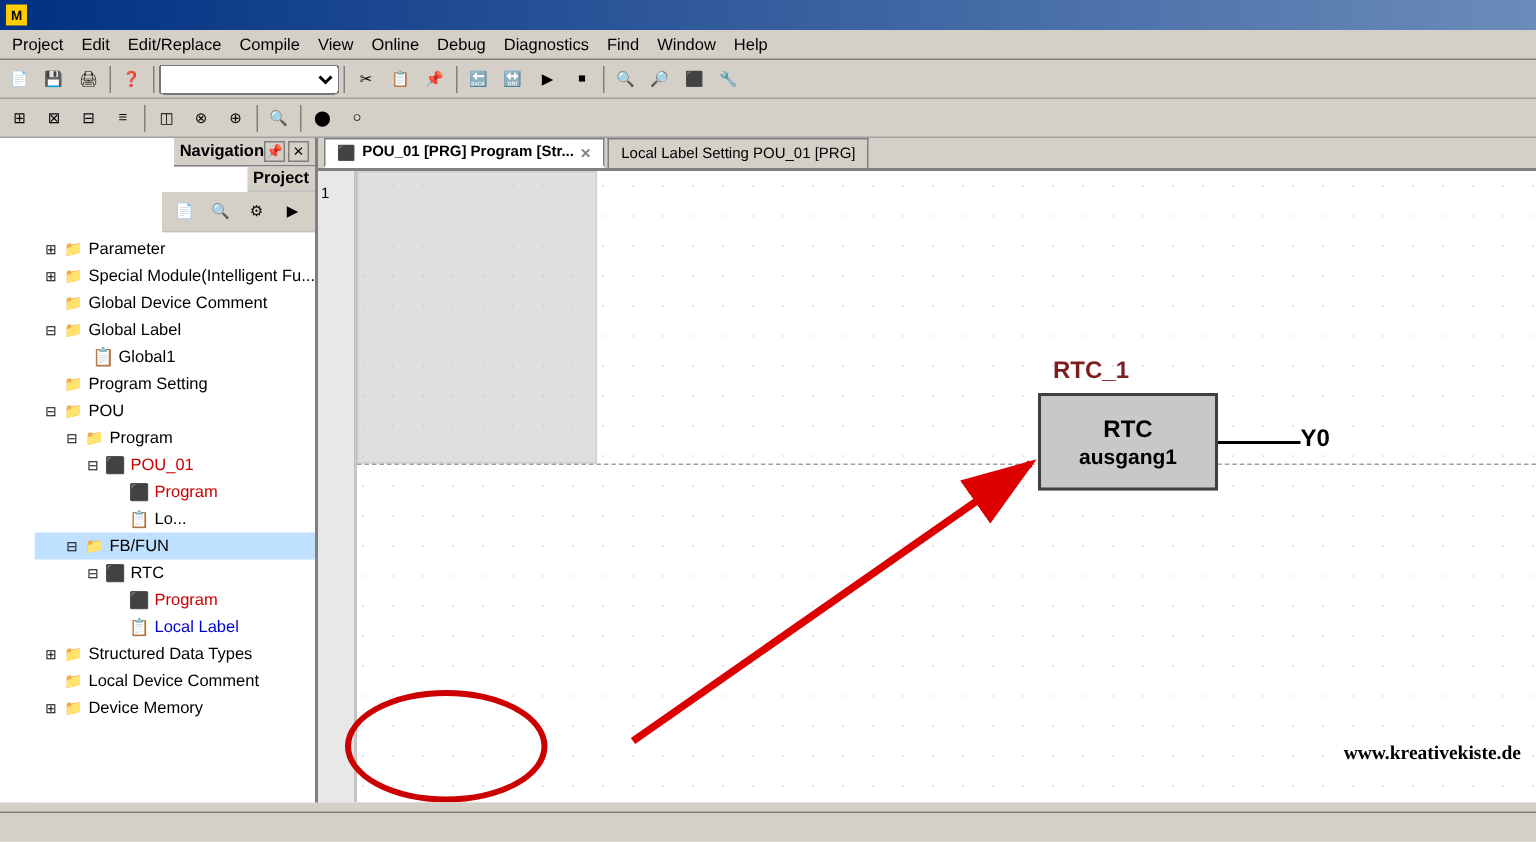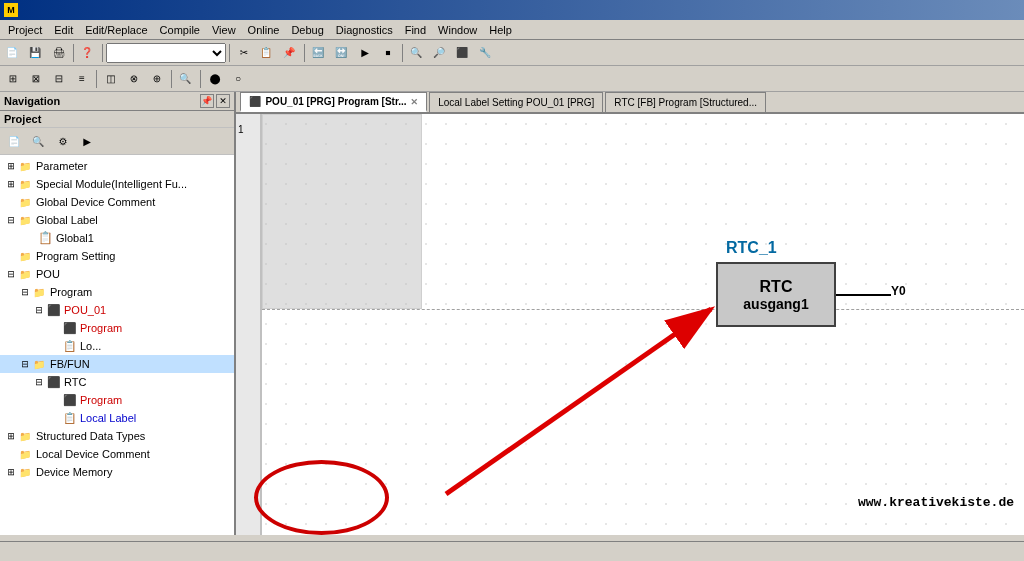--- a/index.html
+++ b/index.html
@@ -86,26 +86,27 @@
 
     
     #main-layout {
       display: flex;
       height: calc(561px - 20px - 20px - 26px - 26px - 26px);
       flex: 1;
     }
 
     
     #nav-panel {
-      width: 236px;
+      width: 212px;
       background: #ffffff;
       border-right: 2px solid #808080;
       display: flex;
       flex-direction: column;
       overflow: hidden;
+      align-items: flex-end;
     }
     #nav-header {
       background: #d4d0c8;
       padding: 2px 4px;
       font-weight: bold;
       font-size: 11px;
       display: flex;
       justify-content: space-between;
       align-items: center;
       border-bottom: 1px solid #808080;
@@ -520,64 +521,61 @@
 
     <div id="tab-bar">
       <div class="tab active">
         <span style="color:#aa0055;font-size:10px;">⬛</span>
         <span>POU_01 [PRG] Program [Str...</span>
         <span class="tab-close">✕</span>
       </div>
       <div class="tab">
         <span>Local Label Setting POU_01 [PRG]</span>
       </div>
-      <div class="tab">
-        <span>RTC [FB] Program [Structured...</span>
-      </div>
     </div>
 
     <div id="content-area">
       <div id="ladder-canvas">
 
         <div class="canvas-grid"></div>
 
         <div class="row-number-col">
           <span class="row-num">1</span>
         </div>
 
         <div style="position:absolute; left:25px; top:0; bottom:0; width:1px; background:#c0c0c0;"></div>
 
         <div style="position:absolute; left:26px; top:0; width:160px; height:195px; background:#c0c0c0; opacity:0.5; border:1px solid #a0a0a0;"></div>
 
         <div style="position:absolute; left:26px; top:195px; right:0; height:1px; border-top:1px dashed #a0a0a0;"></div>
 
-        <span class="fbd-label" style="top:125px; left:490px; font-size:16px; color:#0369a1; font-weight:bold; font-family: Arial, sans-serif;">RTC_1</span>
+        <span class="fbd-label" style="top:125px; left:490px; font-size:16px; color:#7f1d1d; font-weight:bold; font-family: Arial, sans-serif;">RTC_1</span>
 
         <div class="fbd-block" style="left:480px; top:148px; width:120px; height:65px; font-family:Arial, sans-serif;">
           <div style="font-size:16px; font-weight:bold;">RTC</div>
           <div style="font-size:14px;">ausgang1</div>
         </div>
 
         <div class="conn-line" style="left:600px; top:180px; width:55px; height:2px;"></div>
 
-        <span class="fbd-output" style="left:655px; top:170px; font-size:12px; font-weight:bold; font-family:Arial,sans-serif;">Y0</span>
+        <span class="fbd-output" style="left:655px; top:170px; font-size:16px; font-weight:bold; font-family:Arial,sans-serif;">Y0</span>
 
         <svg style="position:absolute; left:0; top:0; width:100%; height:100%; pointer-events:none; overflow:visible;">
           <defs>
             <marker id="arrowhead" markerWidth="10" markerHeight="7" refX="9" refY="3.5" orient="auto">
               <polygon points="0 0, 10 3.5, 0 7" fill="#dd0000"></polygon>
             </marker>
           </defs>
 
           <line x1="210" y1="380" x2="475" y2="195" stroke="#dd0000" stroke-width="5" marker-end="url(#arrowhead)"></line>
         </svg>
 
         <div class="red-circle" style="left:18px; top:346px; width:135px; height:75px;"></div>
 
-        <div id="watermark" style="position:absolute; bottom:25px; right:10px; font-size:13px; font-weight:bold; color:#000; font-family:Liberation Mono, monospace;">www.kreativekiste.de</div>
+        <div id="watermark" style="position:absolute; bottom:25px; right:10px; font-size:13px; font-weight:bold; color:#000; font-family:Liberation Serif, serif;">www.kreativekiste.de</div>
 
       </div>
     </div>
 
   </div>
 </div>
 
 <div id="status-bar">
   <span></span>
 </div>

